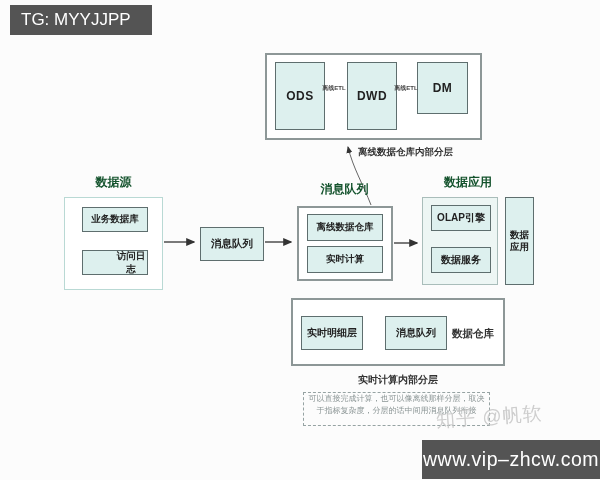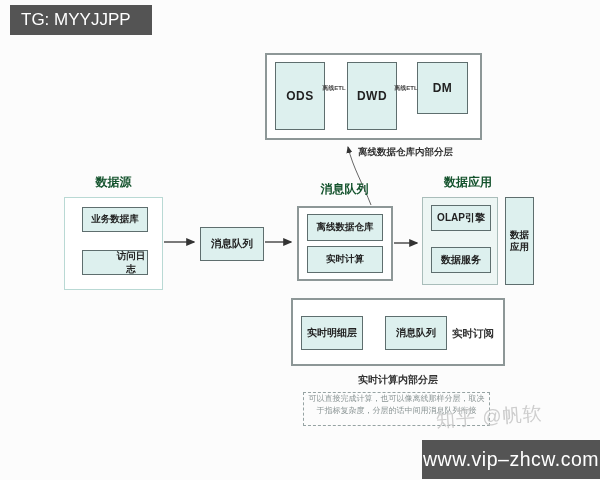--- a/index.html
+++ b/index.html
@@ -68,21 +68,21 @@
   <div class="abs cyan center" style="left:431px;top:205px;width:60px;height:26px;font-size:10px;">OLAP引擎</div>
   <div class="abs cyan center" style="left:431px;top:247px;width:60px;height:26px;font-size:10px;">数据服务</div>
   <div class="abs cyan center" style="left:505px;top:197px;width:29px;height:88px;flex-direction:column;font-size:9.5px;line-height:12px;">
     <span>数据</span>
     <span>应用</span>
   </div>
 
   <div class="abs outer" style="left:291px;top:298px;width:214px;height:68px;"></div>
   <div class="abs cyan center" style="left:301px;top:316px;width:62px;height:34px;font-size:10px;">实时明细层</div>
   <div class="abs cyan center" style="left:385px;top:316px;width:62px;height:34px;font-size:10px;">消息队列</div>
-  <div class="abs caption" style="left:452px;top:327px;font-size:10.5px;">实时订阅</div>
+  <div class="abs caption" style="left:452px;top:327px;font-size:10.5px;">数据仓库</div>
   <div class="abs caption" style="left:291px;top:373px;width:214px;text-align:center;font-size:10px;">实时计算内部分层</div>
 
   <div class="abs note" style="left:303px;top:392px;width:187px;height:34px;">
     <div>可以直接完成计算，也可以像离线那样分层，取决</div>
     <div>于指标复杂度，分层的话中间用消息队列衔接</div>
   </div>
 
   <div class="abs" id="watermark" style="left:436px;top:404px;">知乎 @帆软</div>
   <div class="abs darkband center" style="left:422px;top:440px;width:178px;height:39px;font-size:19.5px;letter-spacing:.5px;">www.vip–zhcw.com</div>
 

